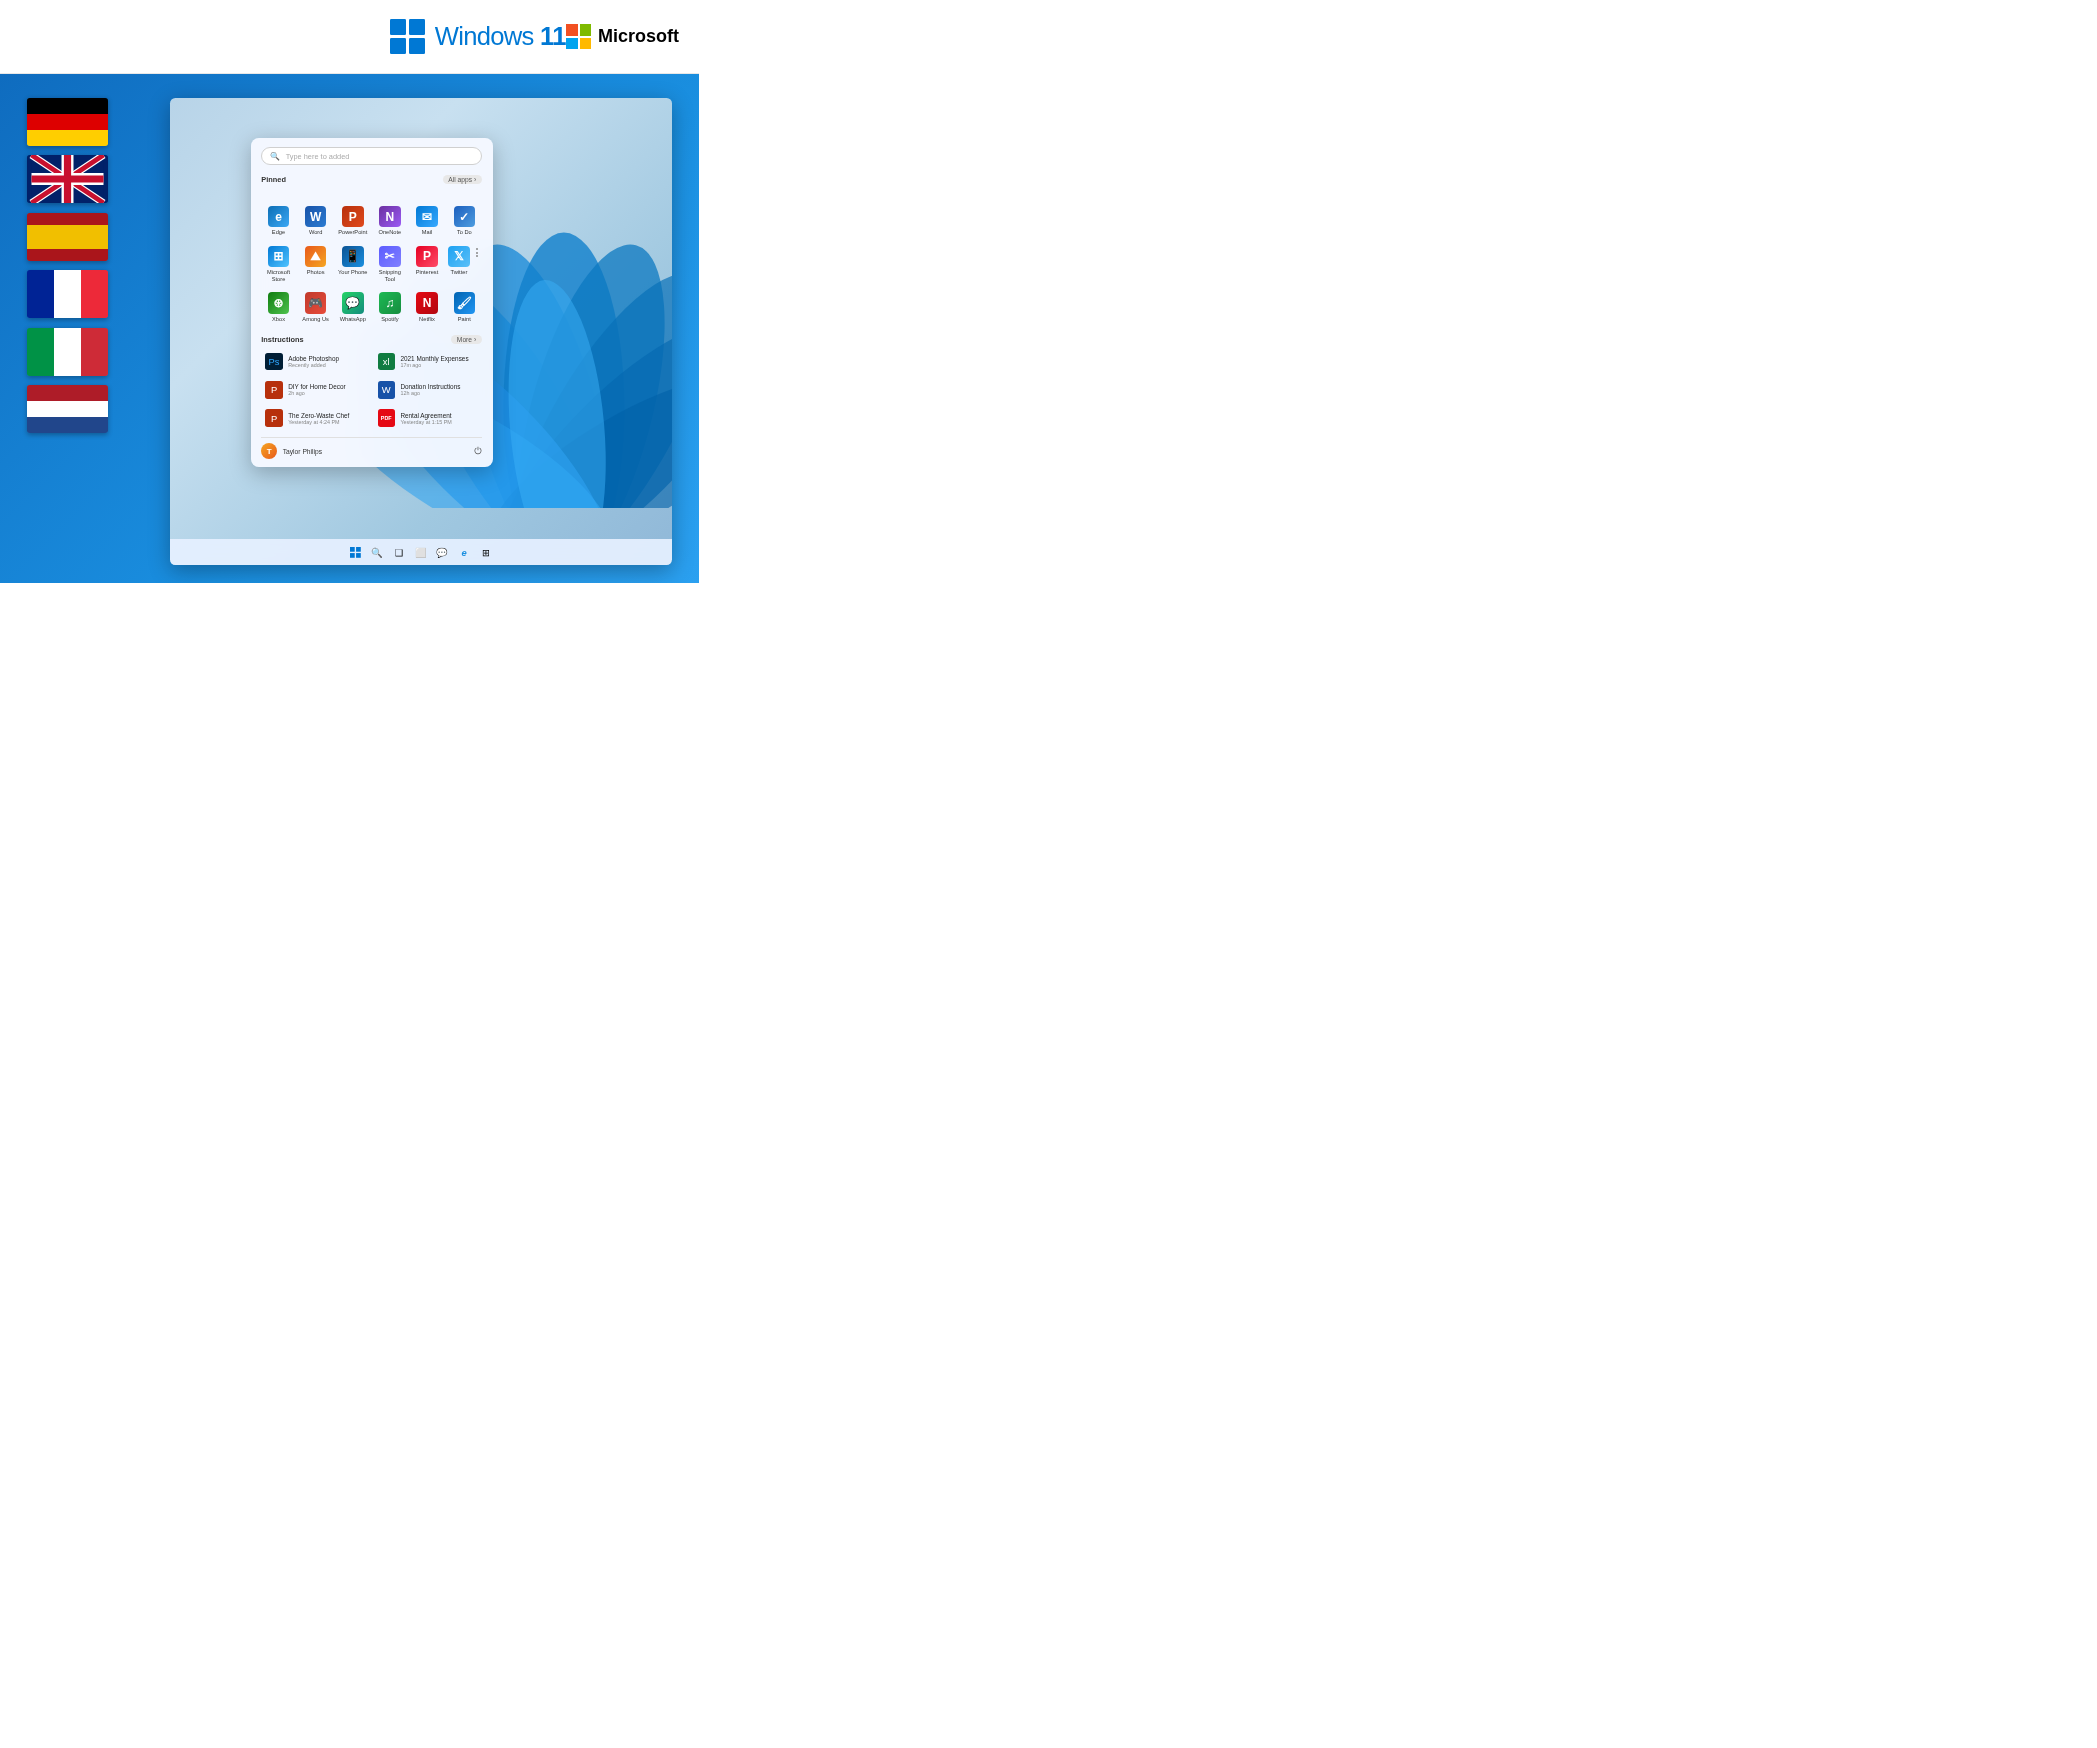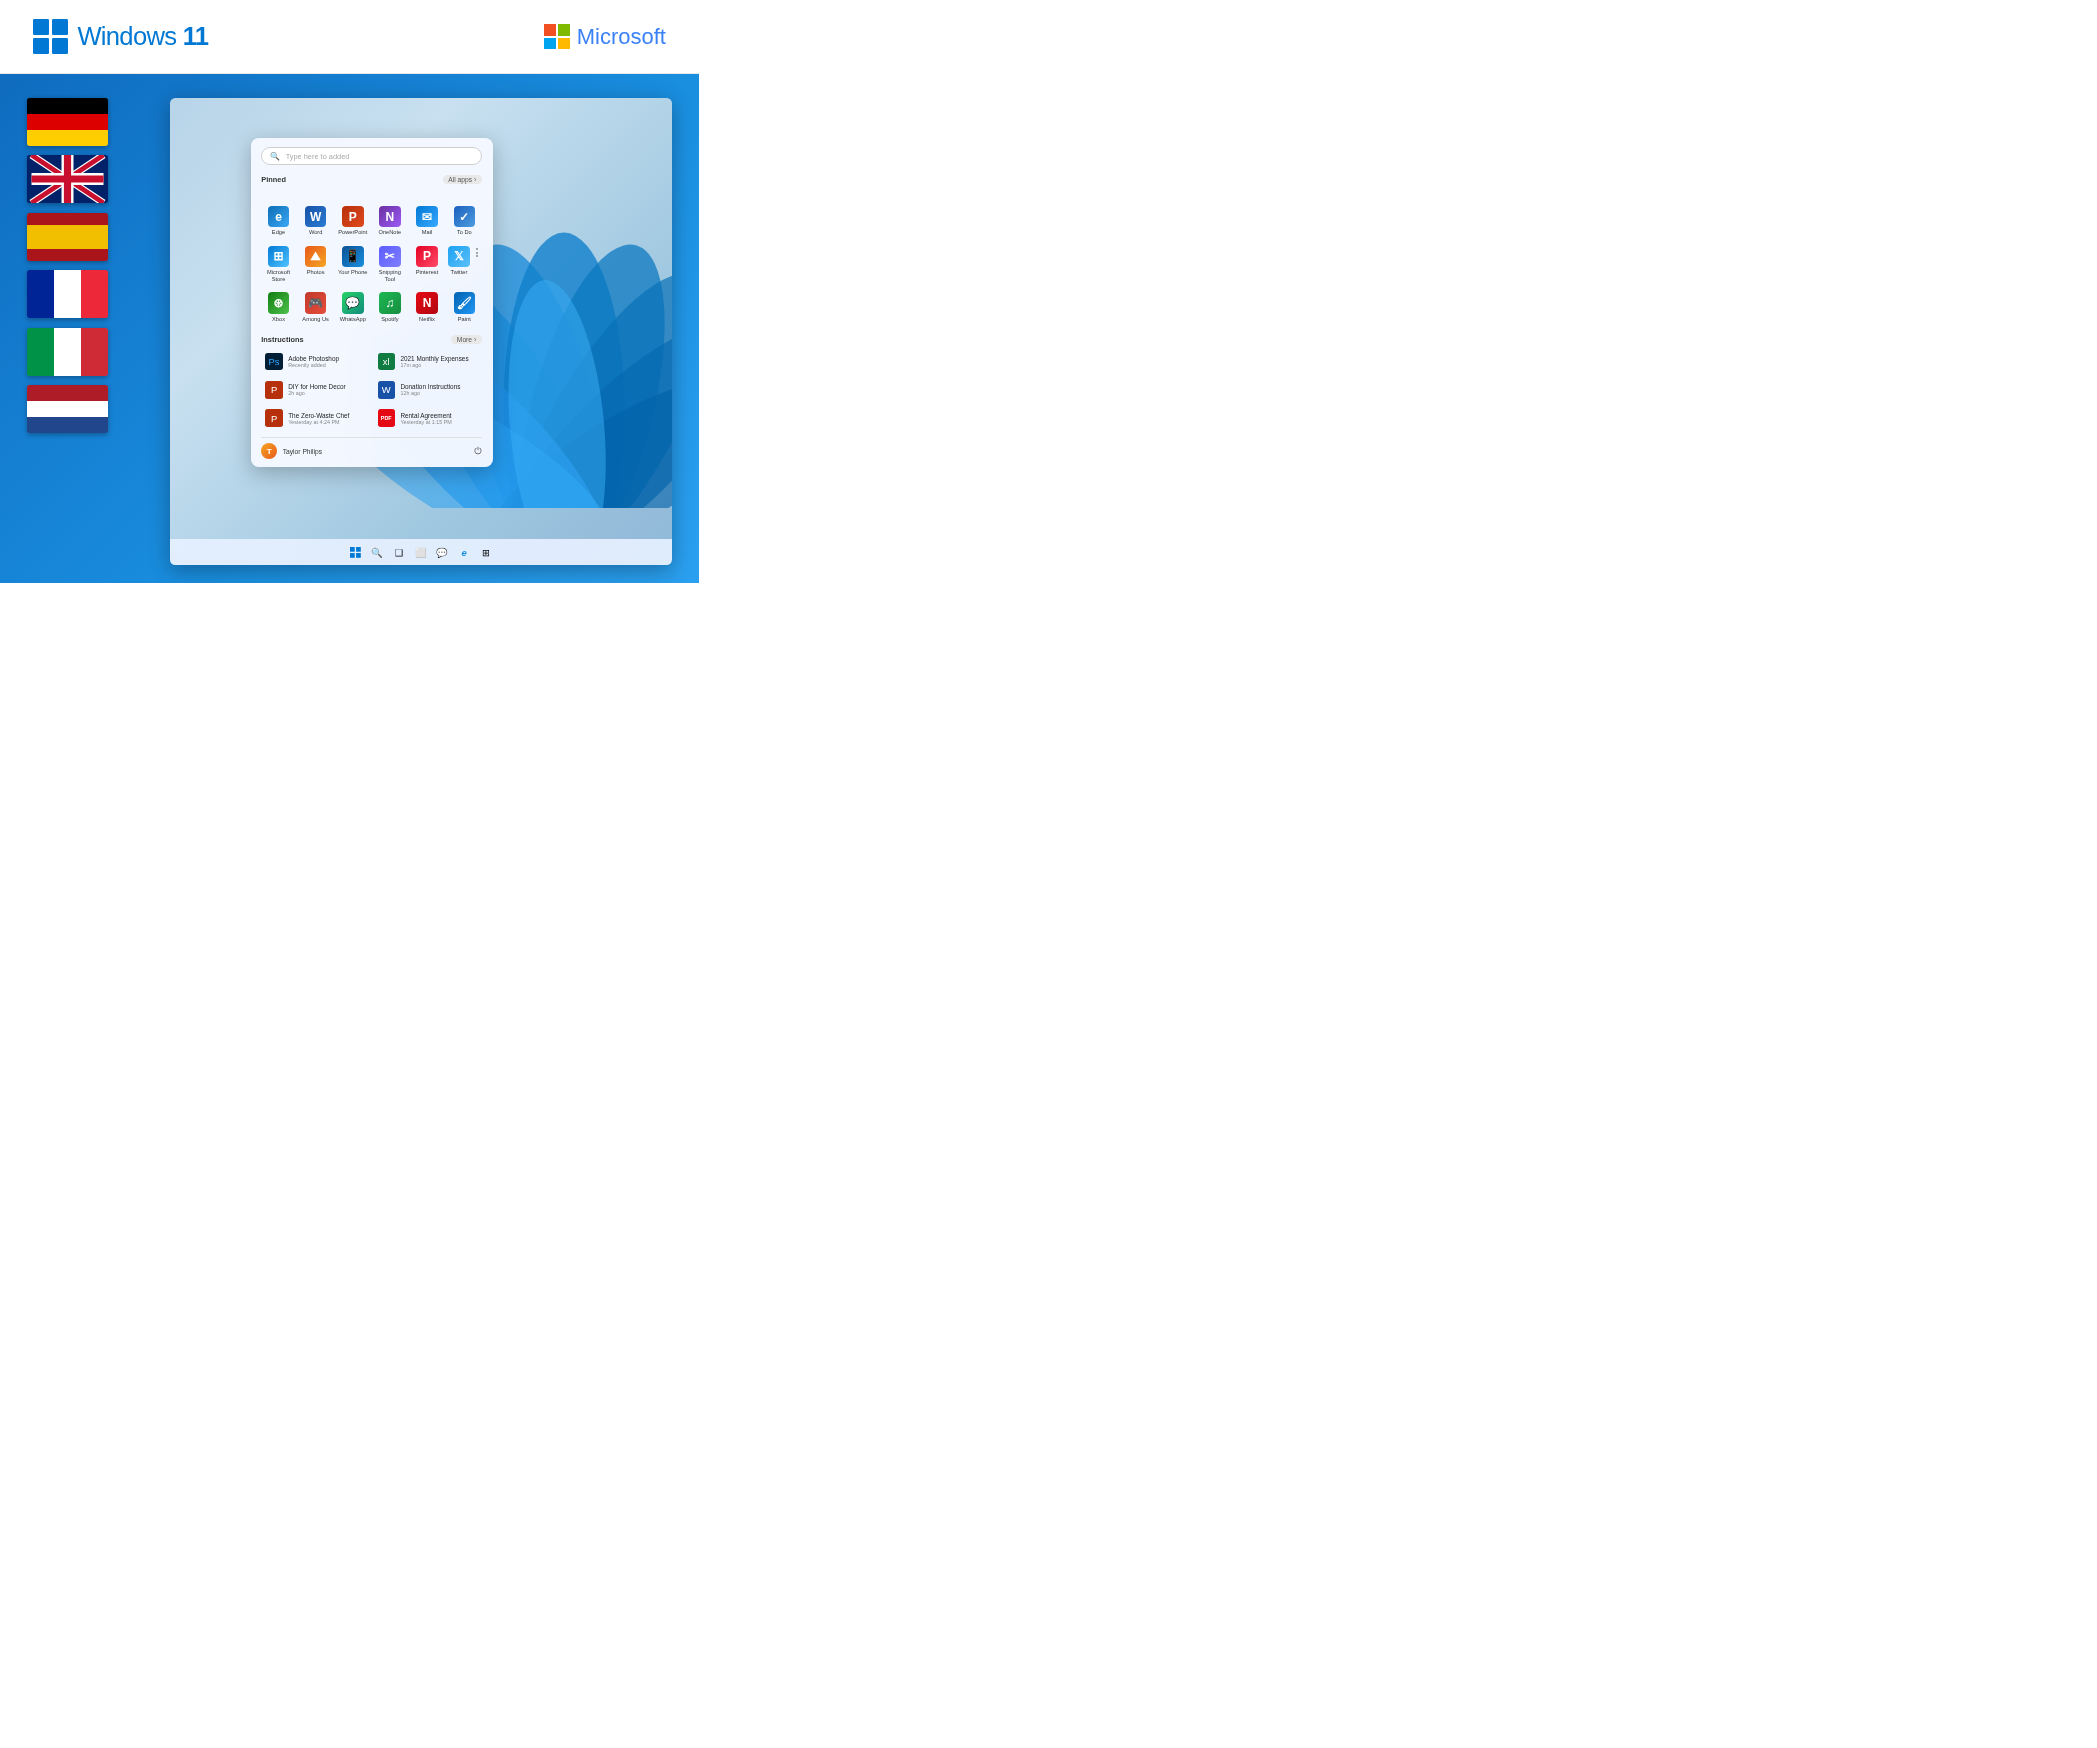--- a/index.html
+++ b/index.html
@@ -7,24 +7,24 @@
       width: 699px;
       height: 583px;
       font-family: 'Segoe UI', Arial, sans-serif;
       background: #fff;
       overflow: hidden;
     }
 
     
     .top-header {
       background: #fff;
-      padding: 12px 33px;
-      display: flex;
-      align-items: center;
-      justify-content: space-between;
+      padding: 12px 20px;
+      display: flex;
+      align-items: center;
+      justify-content: flex-end;
       border-bottom: 0.7px solid #e8e8e8;
       height: 74px;
     }
     .win11-logo {
       display: flex;
       align-items: center;
       gap: 9.4px;
     }
     .win11-grid {
       width: 35px;
@@ -55,23 +55,23 @@
       height: 25.6px;
       display: grid;
       grid-template-columns: 1fr 1fr;
       gap: 2px;
     }
     .ms-grid .r { background: #f25022; }
     .ms-grid .g { background: #7fba00; }
     .ms-grid .b { background: #00a4ef; }
     .ms-grid .y { background: #ffb900; }
     .ms-brand {
-      font-size: 22px;
-      color: #3b82f6;
-      font-weight: 400;
+      font-size: 18px;
+      color: #000000;
+      font-weight: 700;
     }
 
     
     .main-blue {
       background: #1177d4;
       background: linear-gradient(135deg, #0f6cbf 0%, #1a8fe0 60%, #2ba0f0 100%);
       height: 509px;
       padding: 24px 27px 20px 27px;
       display: flex;
       gap: 21.5px;

